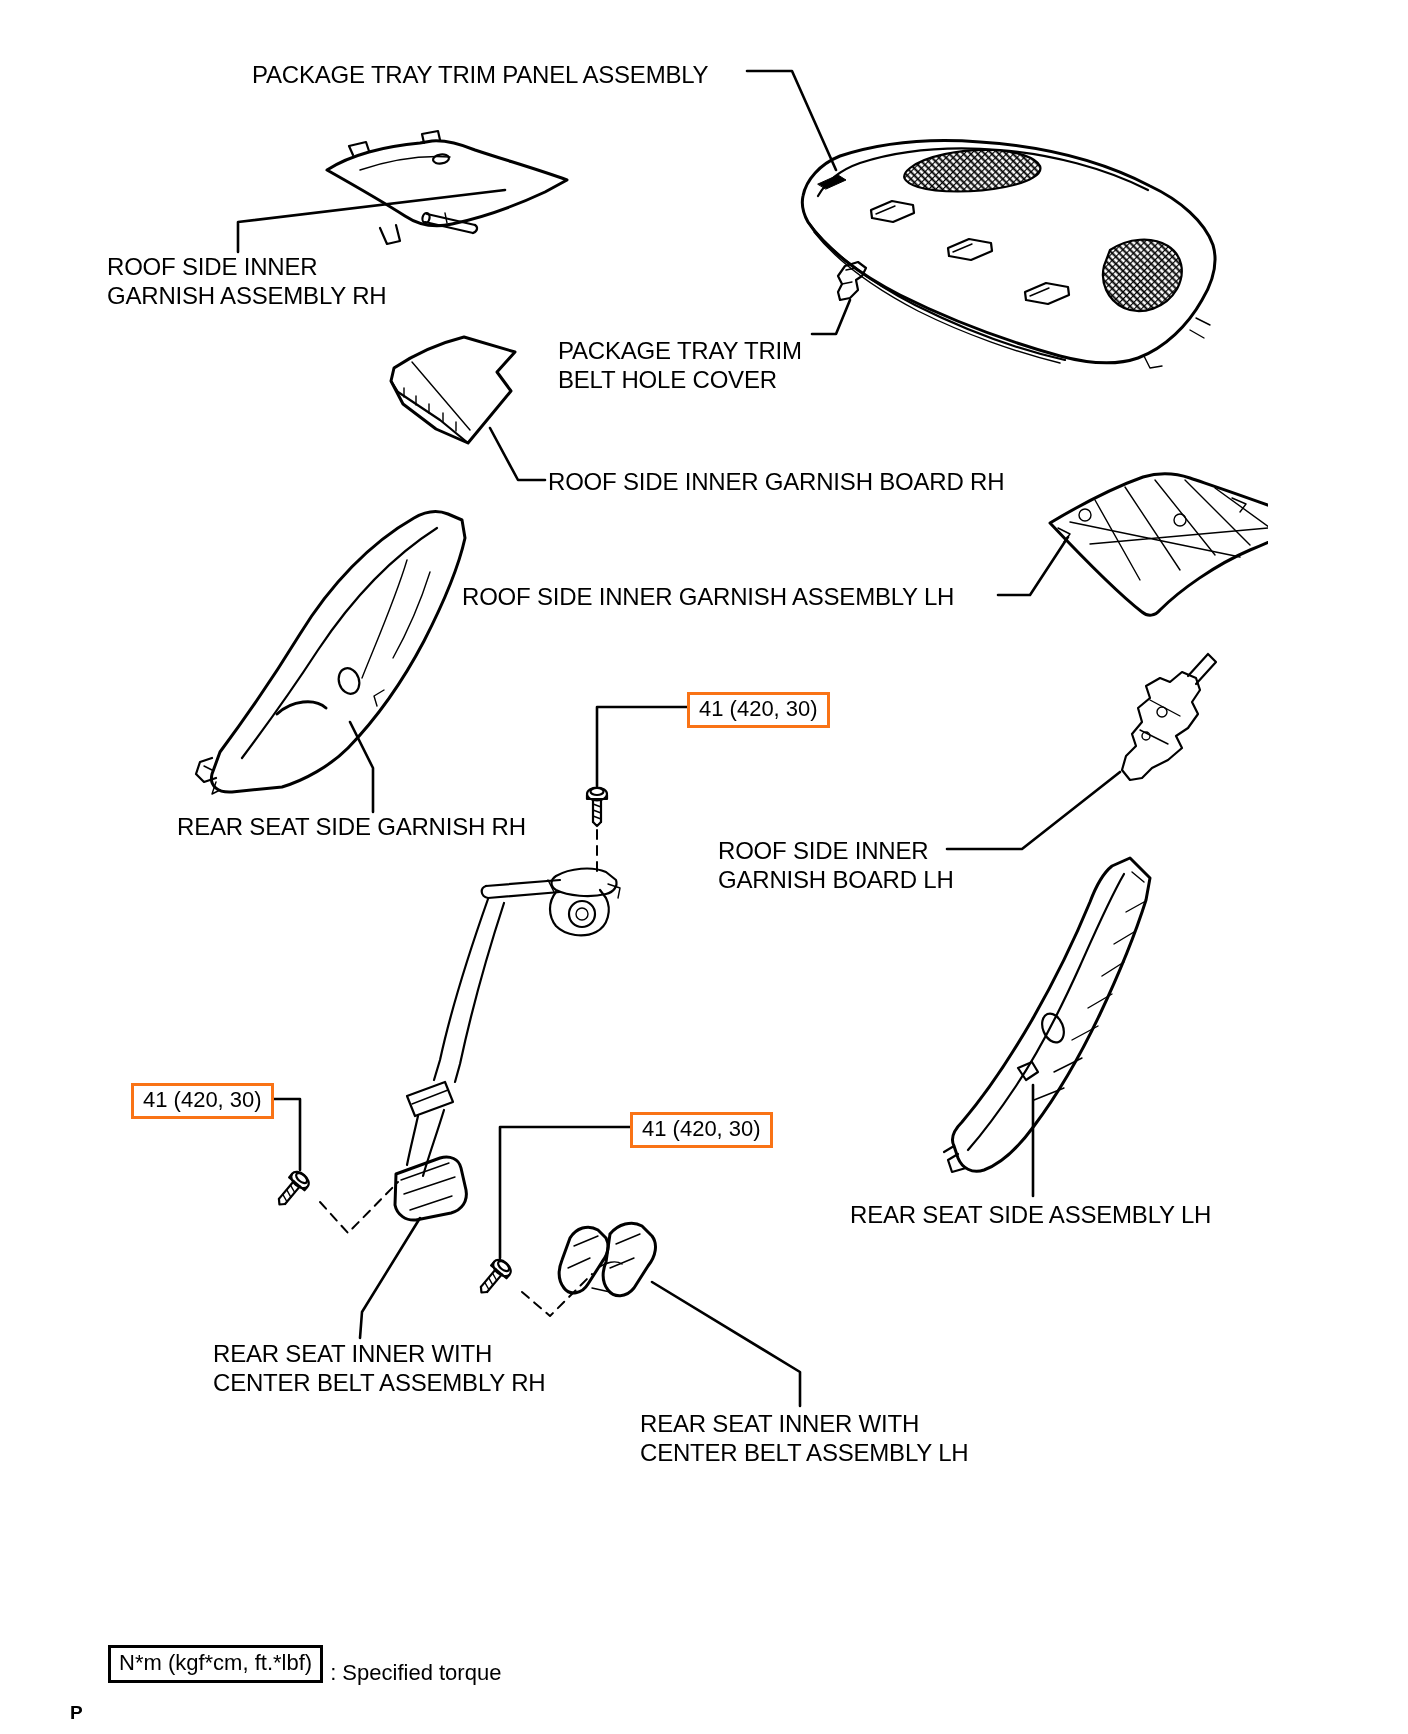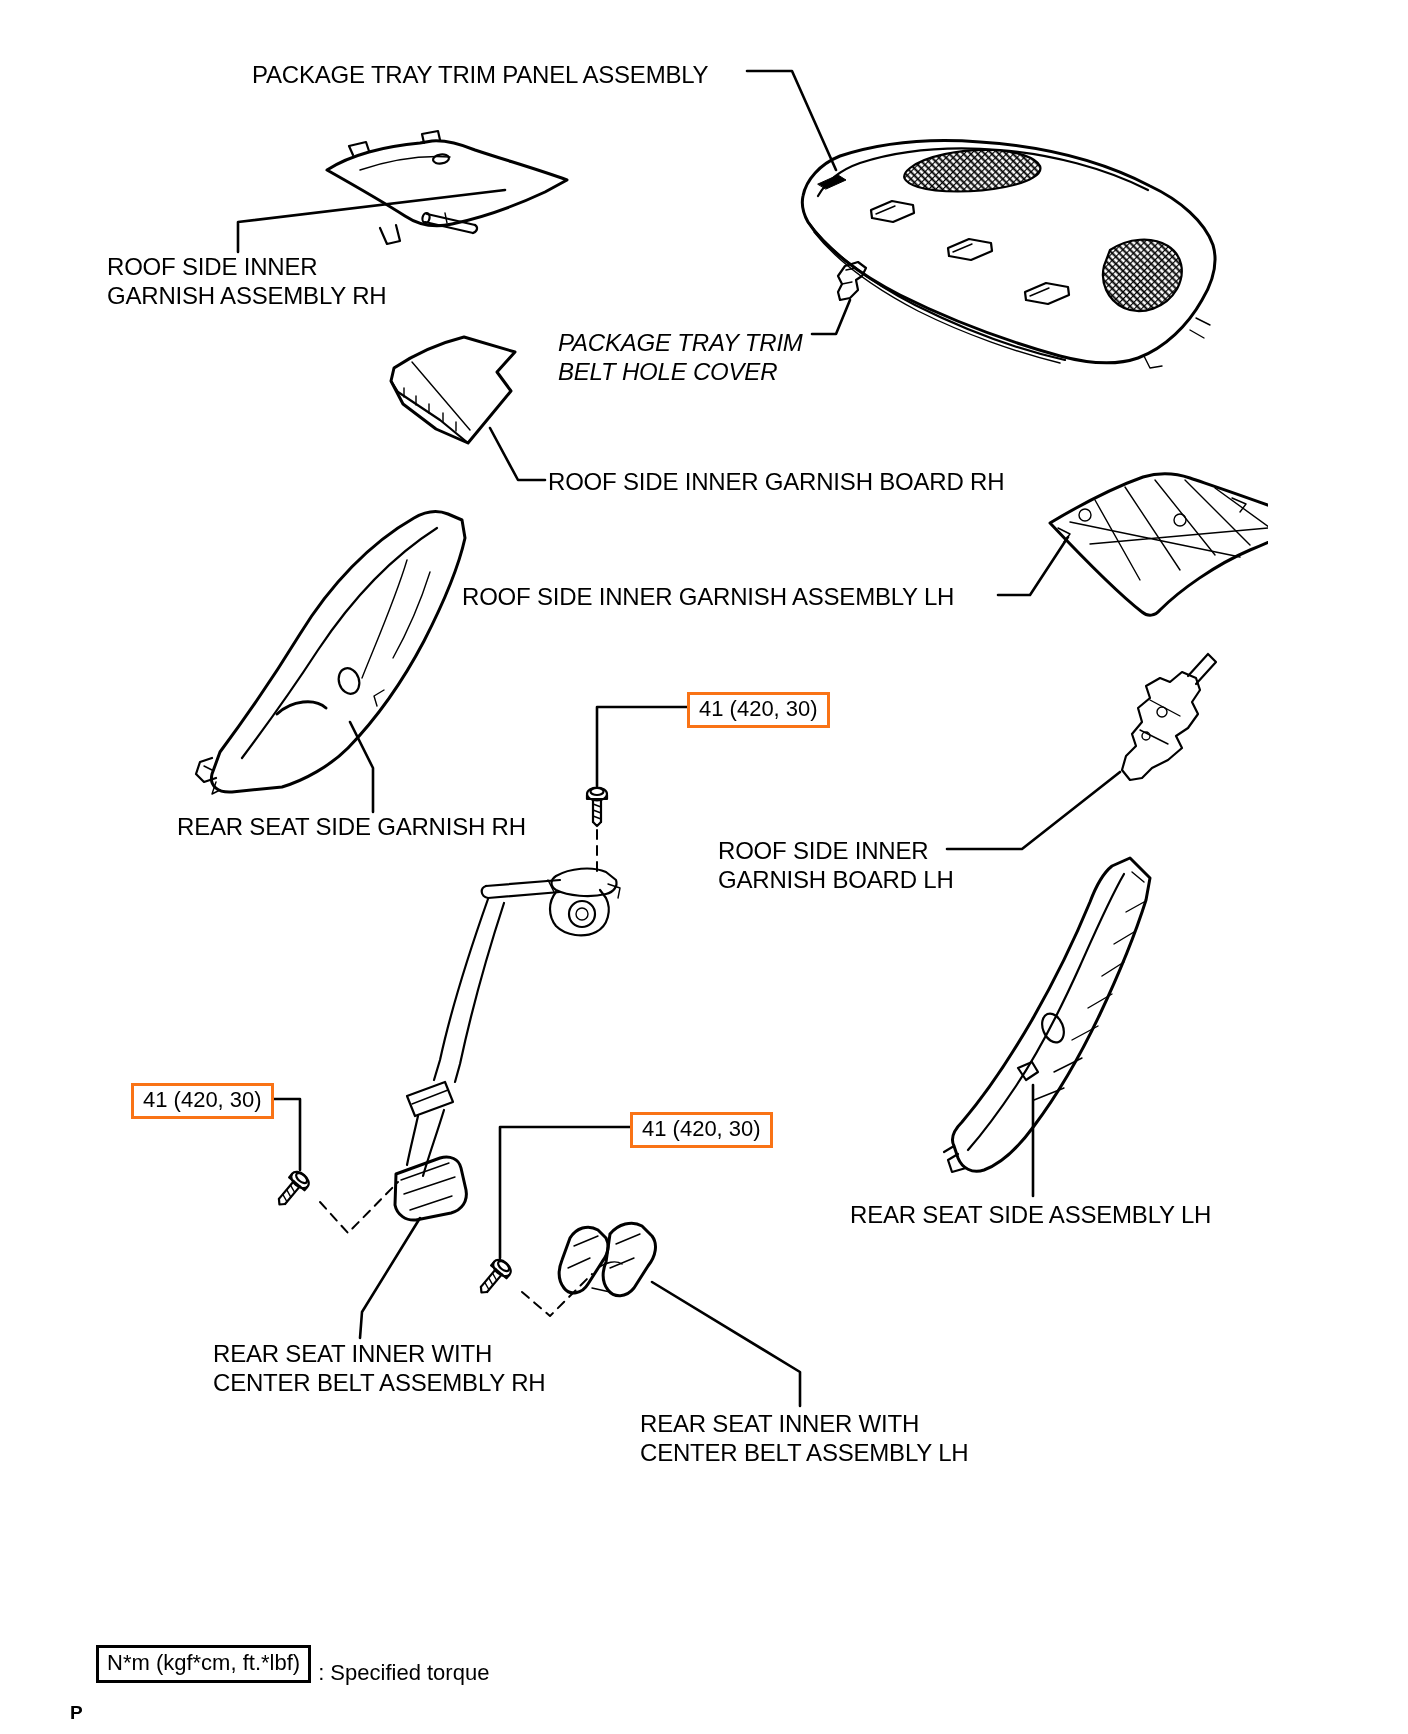--- a/index.html
+++ b/index.html
@@ -11,21 +11,21 @@
   svg .thin{stroke-width:1.4;}
   svg .thick{stroke-width:3;}
   svg .leader{stroke-width:2.6;}
   svg .dash{stroke-dasharray:9 7;stroke-width:2;}
   svg .fillb{fill:#000;stroke:#000;stroke-width:1;}
   svg .hatched{fill:url(#hatch);stroke:#000;stroke-width:2.2;}
   .lbl{position:absolute;font-size:24px;line-height:29px;color:#000;
        white-space:pre-line;letter-spacing:-0.2px;}
   .tq{position:absolute;border:3px solid #f97316;background:#fff;padding:1px 9px 3px;
       font-size:22px;color:#000;white-space:nowrap;}
-  .legend{position:absolute;left:96px;top:1641px;display:flex;align-items:center;
+  .legend{position:absolute;left:108px;top:1641px;display:flex;align-items:center;
       font-size:22px;color:#000;}
   .legend .unitbox{border:3px solid #000;padding:2px 8px 4px;white-space:nowrap;}
   .legend .ltext{margin-left:7px;white-space:nowrap;margin-top:19px;}
   .pmark{position:absolute;left:70px;top:1702px;font-size:19px;font-weight:bold;color:#000;}
 </style>
 </head>
 <body>
 
 <div id="page">
 
@@ -176,21 +176,21 @@
   <g>
     <path class="dash" d="M597,830 L597,874"></path>
     <path class="dash" d="M320,1202 L348,1233 L398,1182"></path>
     <path class="dash" d="M522,1292 L550,1316 L592,1274"></path>
   </g>
 </svg>
 
 <div class="lbl" style="left:252px;top:60px;">PACKAGE TRAY TRIM PANEL ASSEMBLY</div>
 <div class="lbl" style="left:107px;top:252px;">ROOF SIDE INNER
 GARNISH ASSEMBLY RH</div>
-<div class="lbl" style="left:558px;top:328px;font-style:italic;">PACKAGE TRAY TRIM
+<div class="lbl" style="left:558px;top:336px;">PACKAGE TRAY TRIM
 BELT HOLE COVER</div>
 <div class="lbl" style="left:462px;top:582px;">ROOF SIDE INNER GARNISH ASSEMBLY LH</div>
 <div class="lbl" style="left:548px;top:467px;">ROOF SIDE INNER GARNISH BOARD RH</div>
 <div class="lbl" style="left:177px;top:812px;">REAR SEAT SIDE GARNISH RH</div>
 <div class="lbl" style="left:718px;top:836px;">ROOF SIDE INNER
 GARNISH BOARD LH</div>
 <div class="lbl" style="left:850px;top:1200px;">REAR SEAT SIDE ASSEMBLY LH</div>
 <div class="lbl" style="left:213px;top:1339px;">REAR SEAT INNER WITH
 CENTER BELT ASSEMBLY RH</div>
 <div class="lbl" style="left:640px;top:1409px;">REAR SEAT INNER WITH

